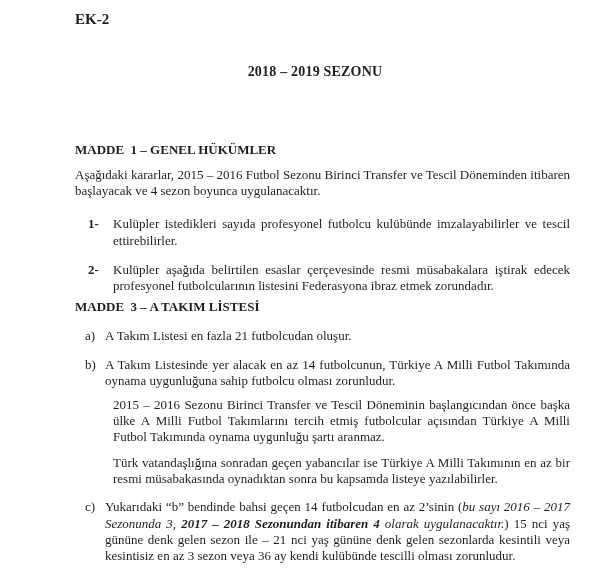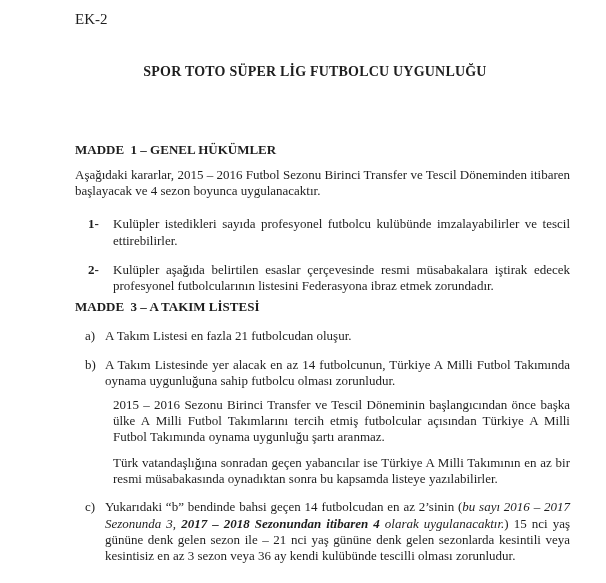--- a/index.html
+++ b/index.html
@@ -9,21 +9,21 @@
     overflow: hidden;
     background: #ffffff;
     font-family: "Liberation Serif", "DejaVu Serif", serif;
     color: #1e1e1e;
     font-size: 13px;
     line-height: 16.3px;
   }
   .page { padding: 0 36px 0 75px; }
 
   .ek2 {
-    font-weight: normal;
+    font-weight: bold;
     font-size: 15px;
     line-height: 18px;
     margin-top: 10px;
     white-space: pre-wrap;
   }
   .title-block {
     width: 480px;
     margin-top: 3px;
     text-align: center;
     font-weight: bold;
@@ -66,21 +66,21 @@
   .bit { font-style: italic; font-weight: bold; }
 </style>
 </head>
 <body>
 
 <div class="page">
 
   <div class="ek2">EK-2</div>
 
   <div class="title-block">
-    <div>SPOR TOTO SÜPER LİG FUTBOLCU UYGUNLUĞU</div>
+    <div>2018 – 2019 SEZONU</div>
   </div>
 
   <div class="heading heading-1">MADDE  1 – GENEL HÜKÜMLER</div>
 
   <div class="para intro">Aşağıdaki kararlar, 2015 – 2016 Futbol Sezonu Birinci Transfer ve Tescil Döneminden itibaren başlayacak ve 4 sezon boyunca uygulanacaktır.</div>
 
   <div class="li li-num mt-item1">
     <span class="marker">1-</span>
     <div class="txt">Kulüpler istedikleri sayıda profesyonel futbolcu kulübünde imzalayabilirler ve tescil ettirebilirler.</div>
   </div>

